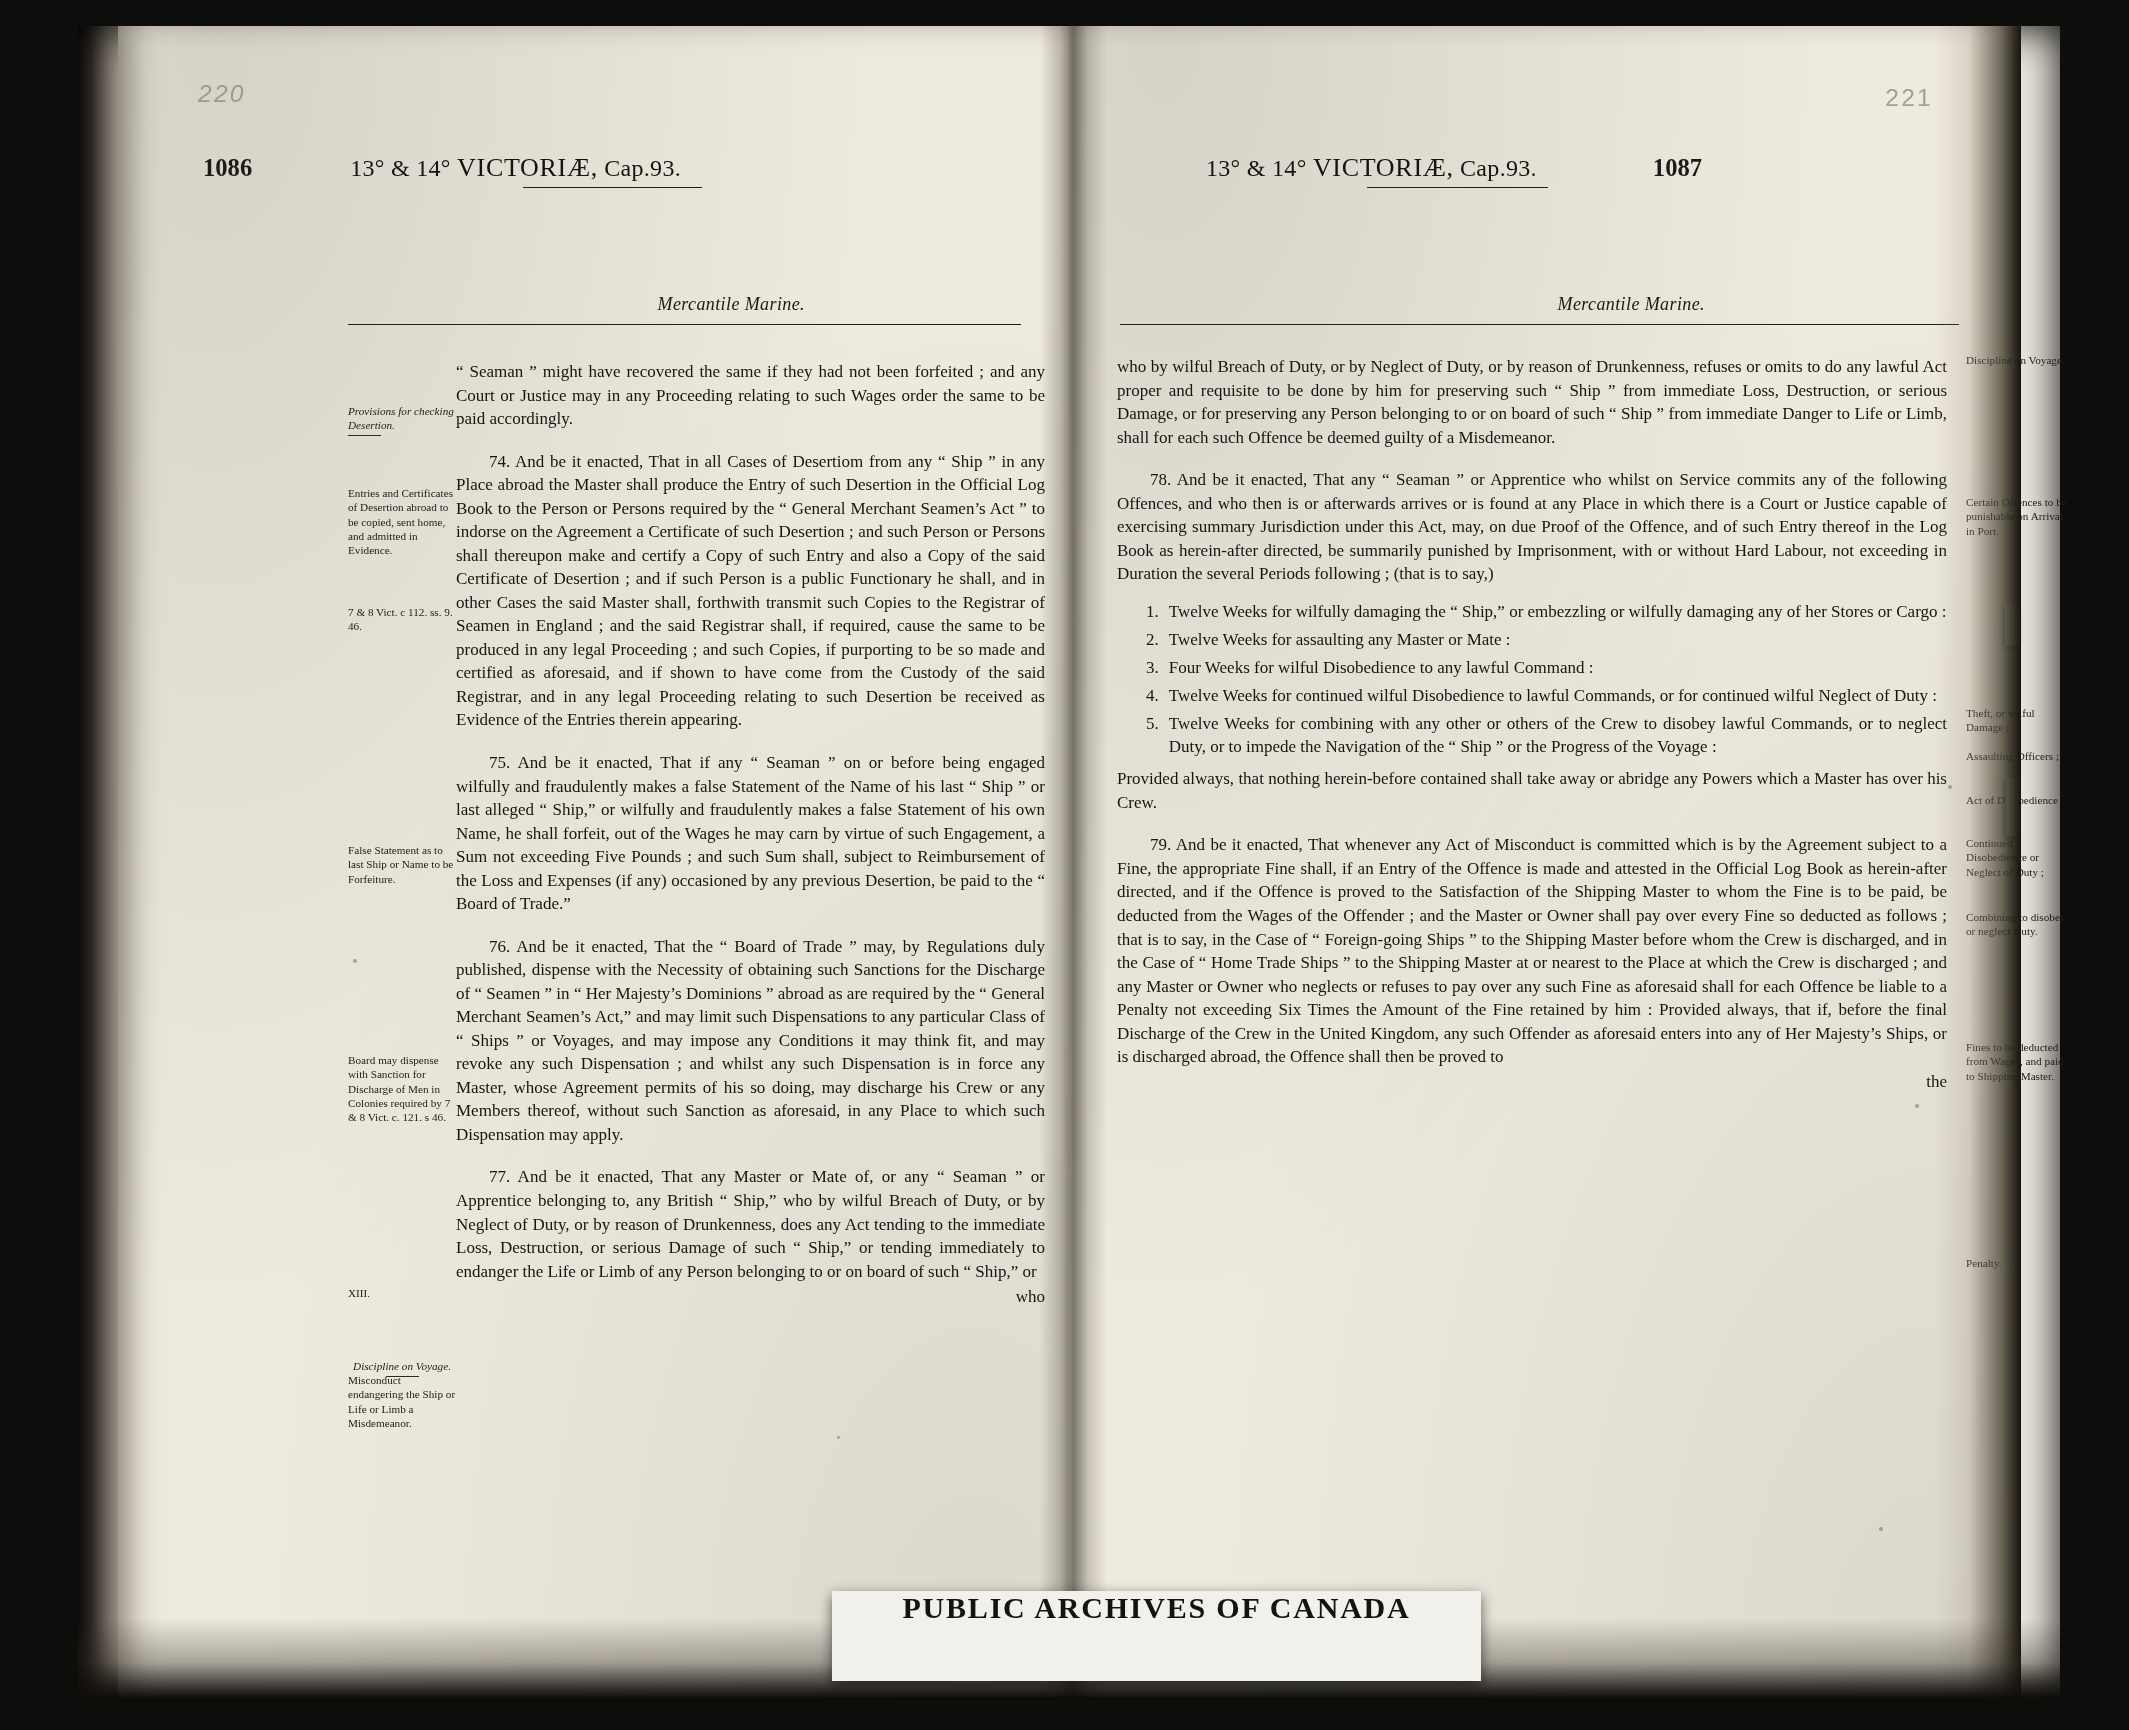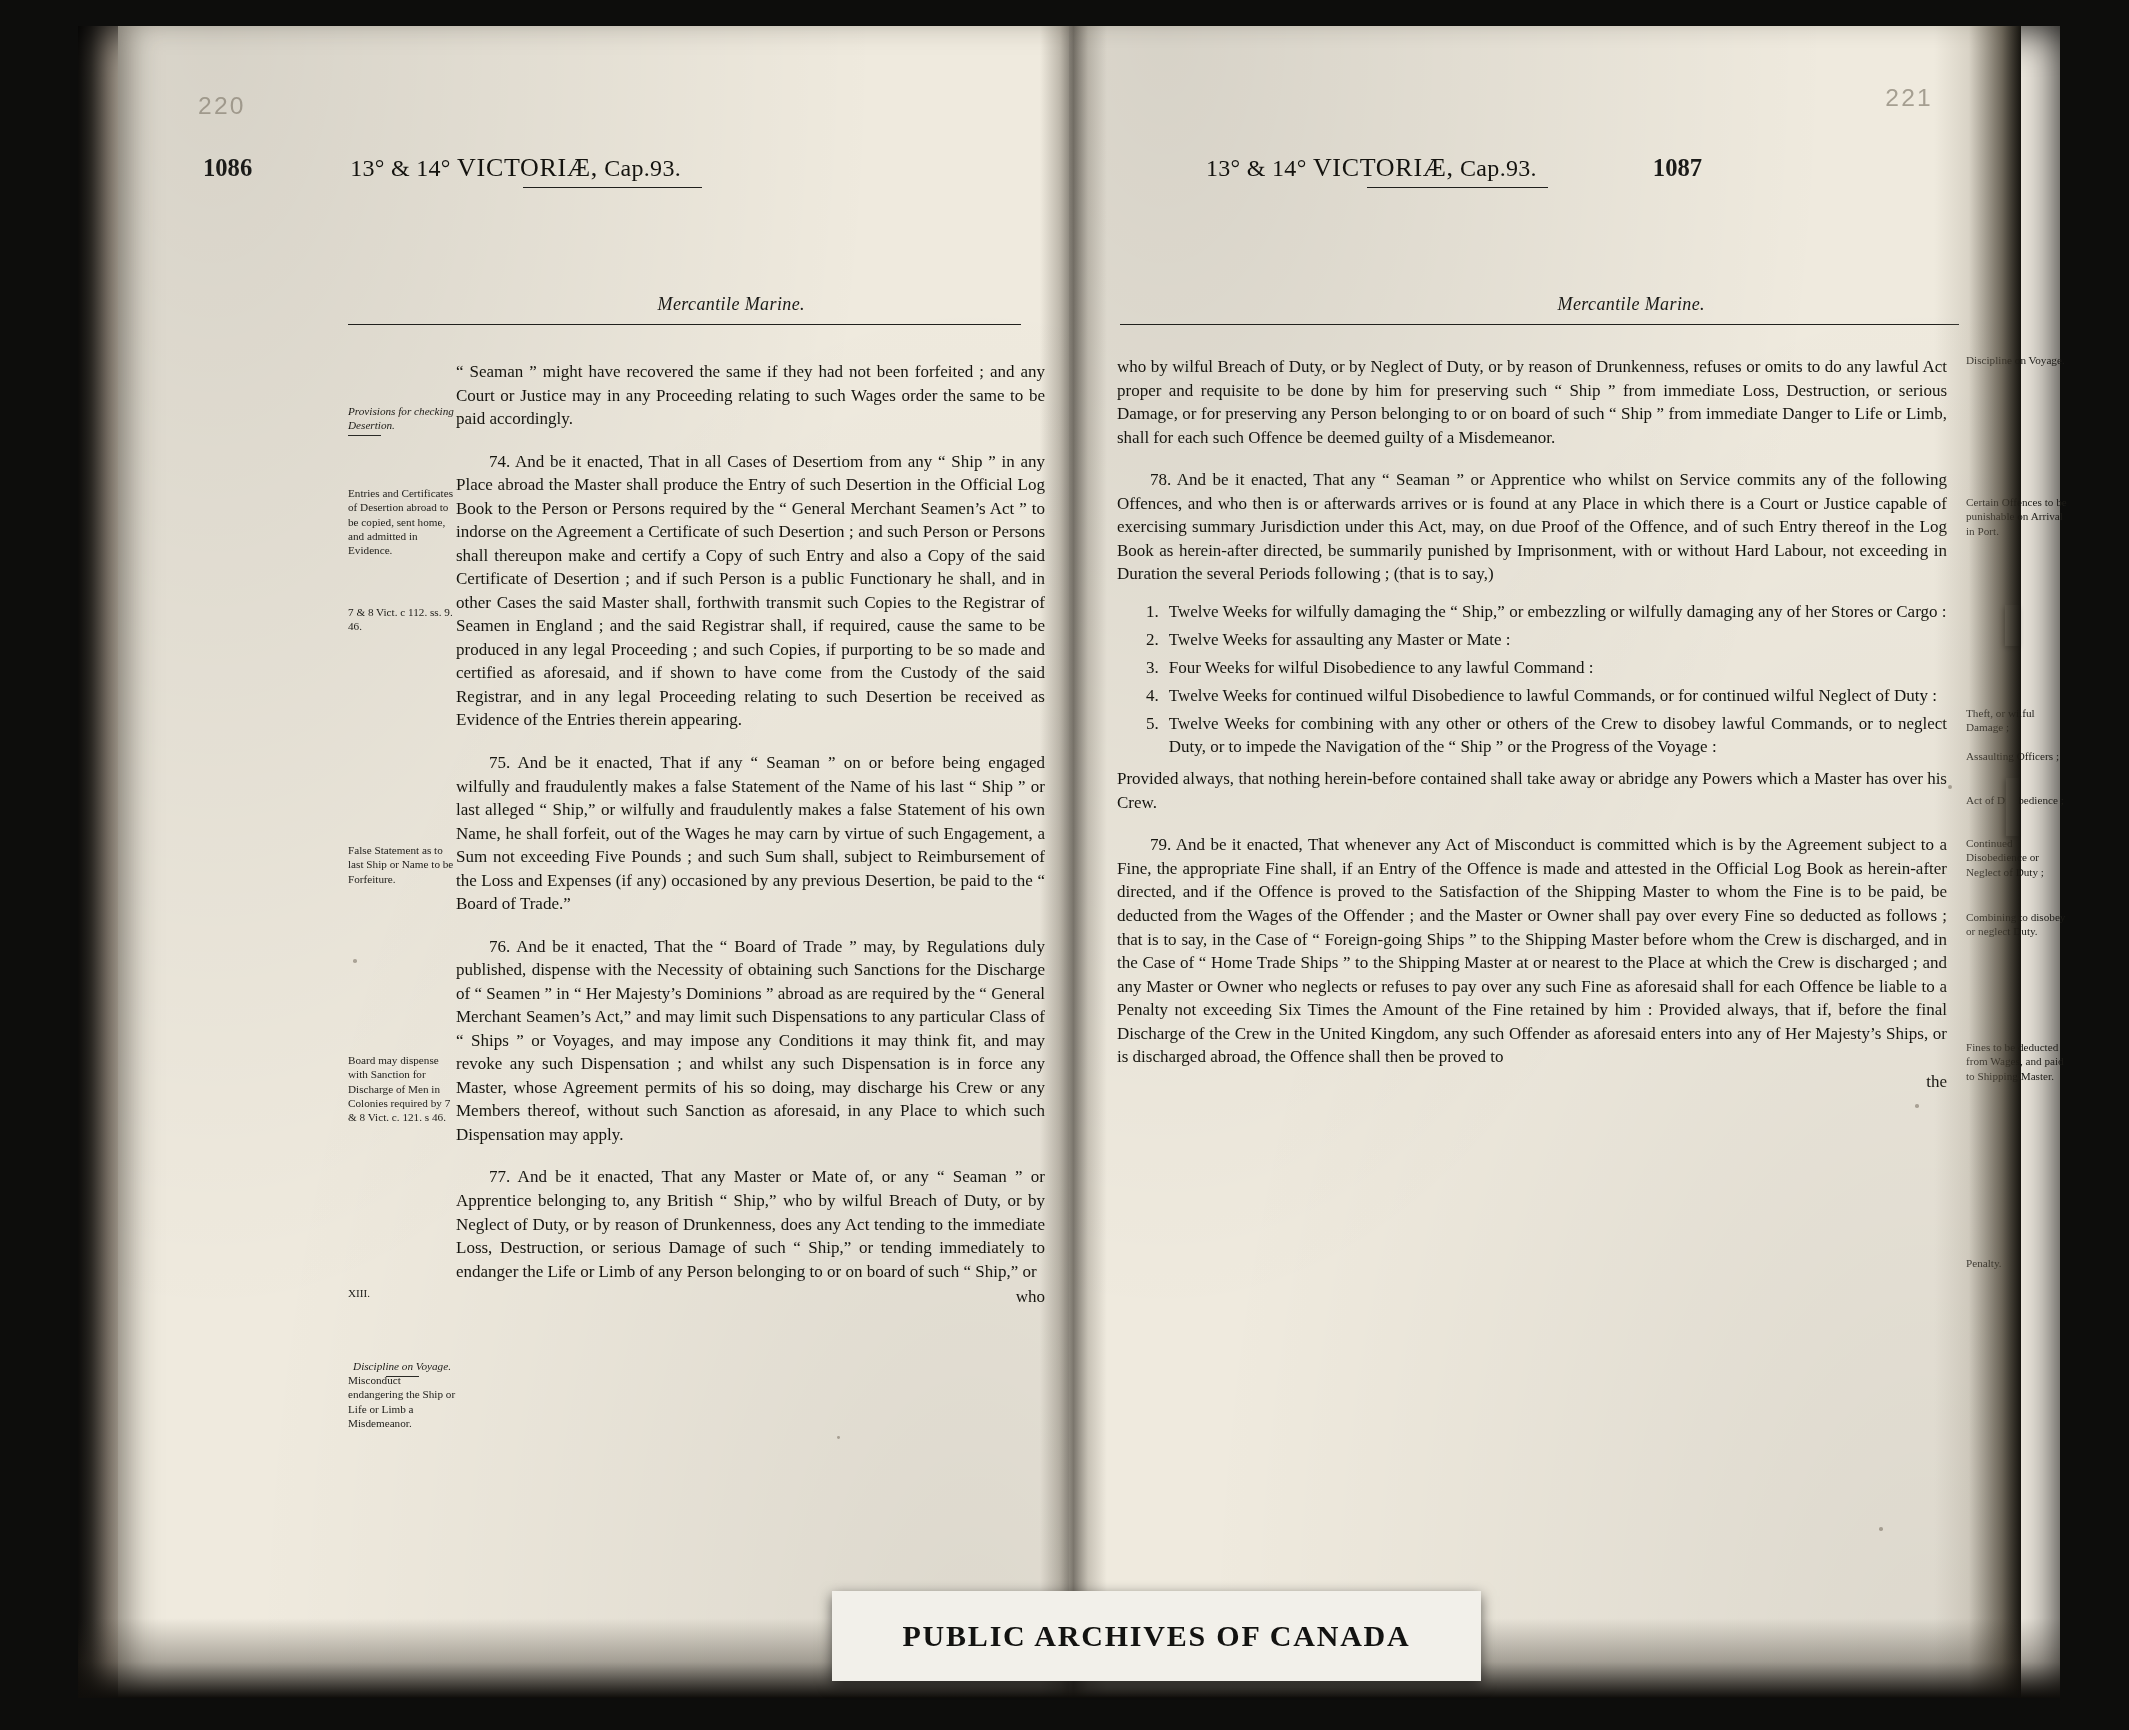--- a/index.html
+++ b/index.html
@@ -178,21 +178,20 @@
   
   .archive-label {
     position: absolute;
     left: 832px;
     top: 1591px;
     width: 649px;
     height: 90px;
     background: #f2f0ea;
     box-shadow: 0 4.3px 13px rgba(0,0,0,0.6);
     display: flex;
-    align-items: center;
     justify-content: center;
   }
   .archive-label span {
     font-family: "Liberation Serif", serif;
     font-size: 30px;
     letter-spacing: 1.8px;
     color: #131311;
     font-weight: bold;
   }
   .slip {
@@ -202,21 +201,21 @@
   }
 </style>
 </head>
 <body>
 
 <div class="scan">
   <div class="book">
 
     <div class="page page-left">
 
-      <div class="folio-stamp" style="left:80px; top:66px;">220</div>
+      <div class="folio-stamp" style="left:80px; top:54px;font-style:italic;">220</div>
 
       <div class="hdr-row" style="left:85px; top:127px; width:810px;">
         <div class="pageno">1086</div>
         <div class="act-title" style="margin-left:98px;"><span>13° &amp; 14° </span><span class="sc">VICTORIÆ,</span><span> Cap.93.</span></div>
       </div>
 
       <div class="rule" style="left:405px; top:161px; width:179px;"></div>
 
       <div class="running-head" style="left:311px; top:268px; width:376px;">Mercantile Marine.</div>
       <div class="rule" style="left:230px; top:298px; width:673px; height:1.1px;"></div>

